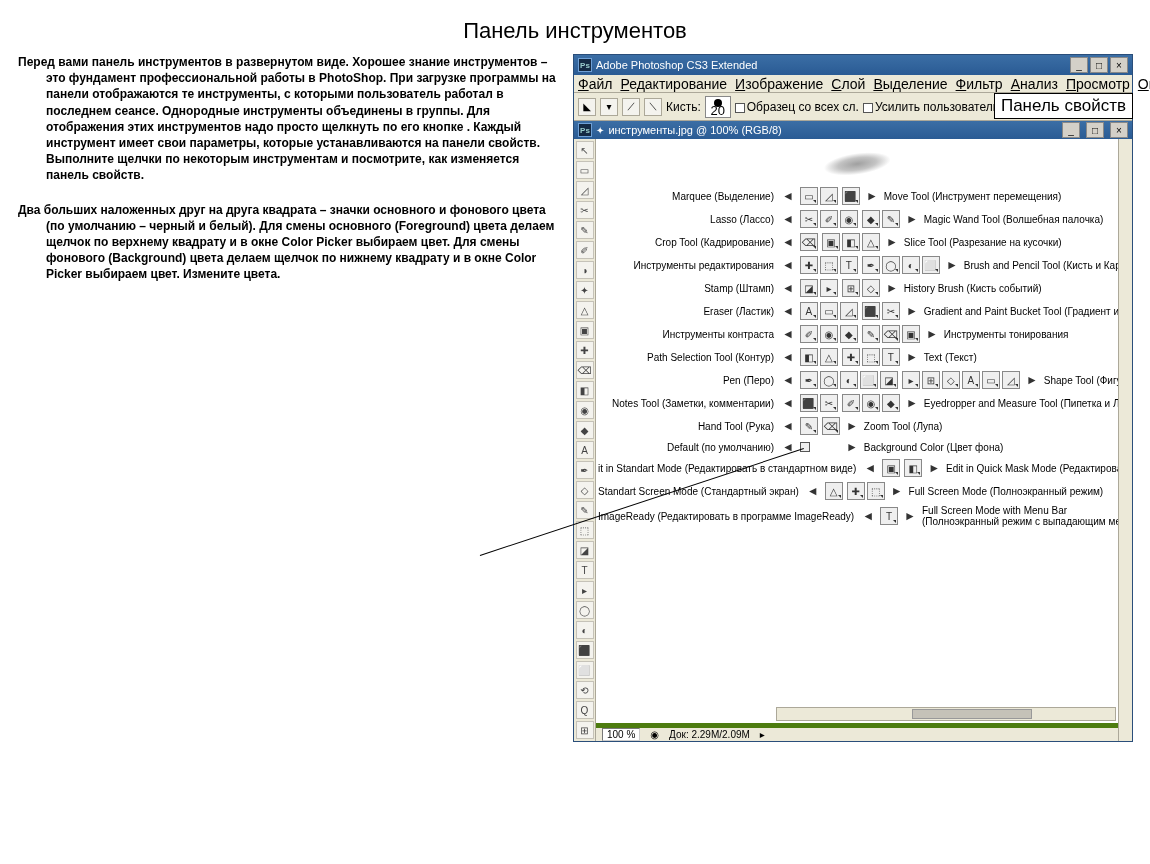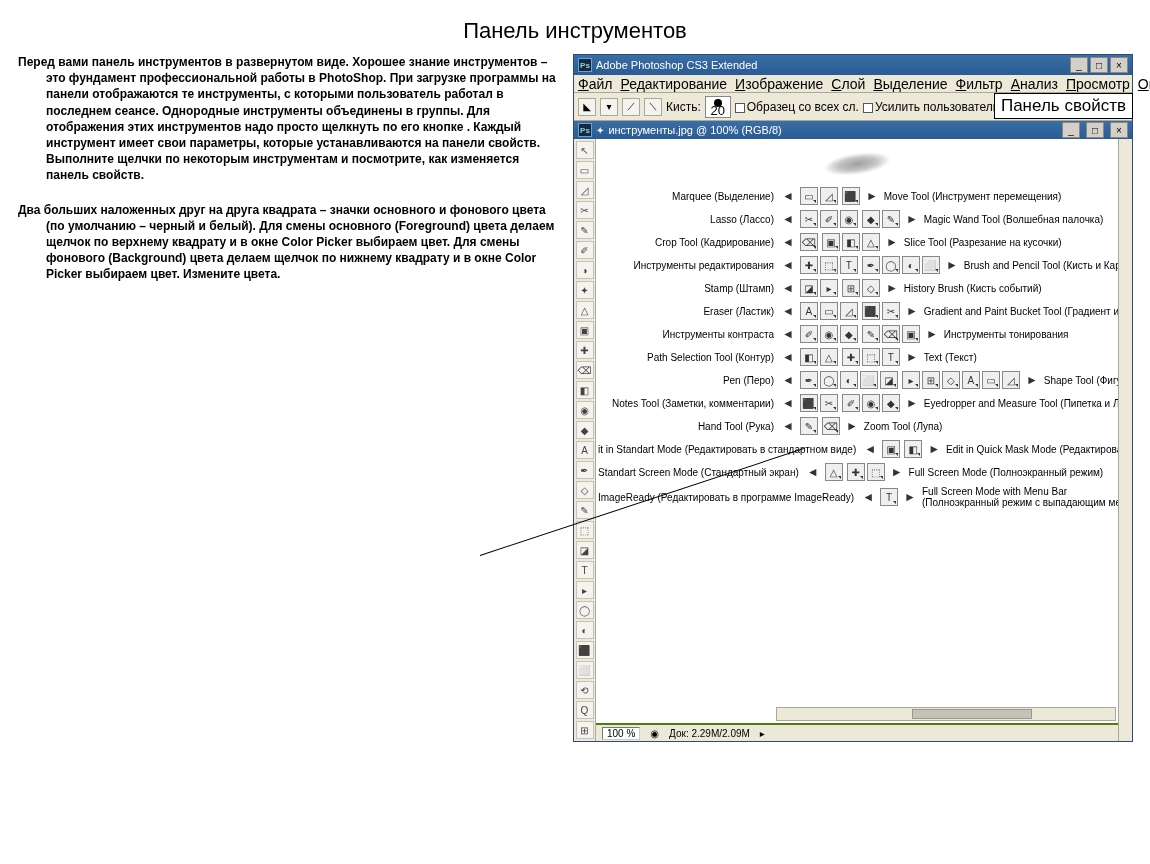--- a/index.html
+++ b/index.html
@@ -141,21 +141,21 @@
   .fg-bg {
     position:relative; width:26px; height:26px;
   }
   .fg-sq { position:absolute; top:0; left:0; width:18px; height:18px; background:#19e0e8; border:1px solid #000; }
   .bg-sq { position:absolute; bottom:0; right:0; width:18px; height:18px; background:#fff; border:1px solid #000; }
   .tiny {
     width:10px; height:10px; border:1px solid #555; background:#eee; display:inline-block;
   }
   .statusbar {
     position:absolute; left:0; right:0; bottom:0; height:18px; background:#ece9d8;
-    border-top:2px solid #4d7c0f; display:flex; align-items:center; gap:10px; padding:0 6px; font-size:10px;
+    border-top:5px solid #4d7c0f; display:flex; align-items:center; gap:10px; padding:0 6px; font-size:10px;
   }
   .statusbar .zoom { border:1px inset #ccc; background:#fff; padding:0 4px; }
   .scroll-h { position:absolute; right:2px; bottom:20px; left:180px; height:14px; background:#ece9d8; border:1px solid #aca899; }
   .scroll-h .thumb{ position:absolute; left:40%; top:1px; bottom:1px; width:120px; background:#c5c2b8; border:1px solid #999;}
   .right-strip { width:14px; background:#ece9d8; border-left:1px solid #aca899;}
 
   
   .pointer-line {
     position:absolute;
     border-top:1px solid #000;
@@ -423,20 +423,28 @@
                 <span class="chips">
                   <span class="chip">✎<span class="tri"></span></span>
                 </span>
                 <span class="chips">
                   <span class="chip">⌫<span class="tri"></span></span>
                 </span>
                 <span class="sep-arrow right"></span>
                 <span class="r">Zoom Tool (Лупа)</span>
               </div>
               <div class="row">
+                <span class="l">Default (по умолчанию)</span>
+                <span class="sep-arrow left"></span>
+                <span class="tiny"></span>
+                <span style="width: 26px;"></span>
+                <span class="sep-arrow right"></span>
+                <span class="r">Background Color (Цвет фона)</span>
+              </div>
+              <div class="row">
                 <span class="l">it in Standart Mode (Редактировать в стандартном виде)</span>
                 <span class="sep-arrow left"></span>
                 <span class="chips">
                   <span class="chip">▣<span class="tri"></span></span>
                 </span>
                 <span class="chips">
                   <span class="chip">◧<span class="tri"></span></span>
                 </span>
                 <span class="sep-arrow right"></span>
                 <span class="r">Edit in Quick Mask Mode (Редактировать в режиме быстрой м</span>

